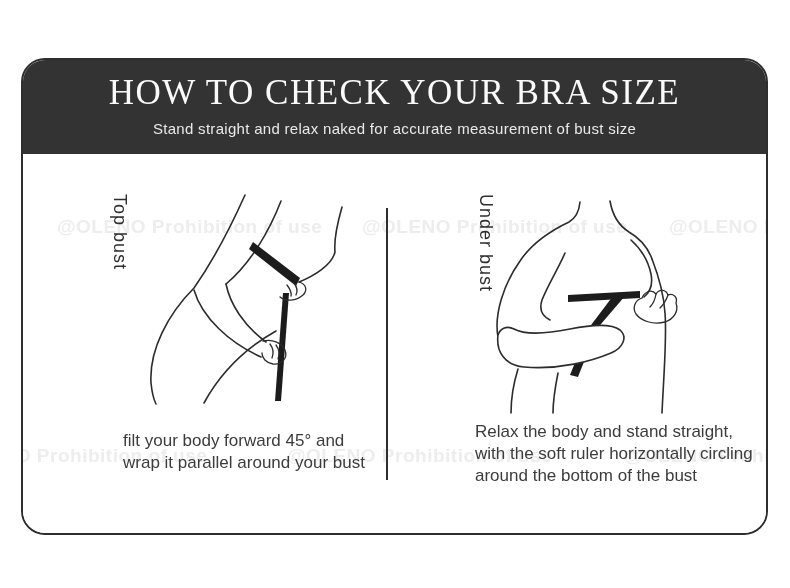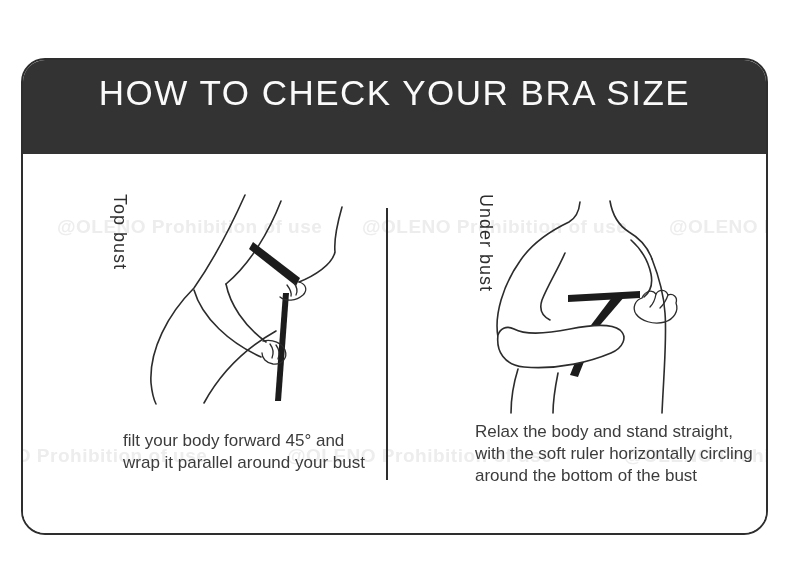--- a/index.html
+++ b/index.html
@@ -7,21 +7,21 @@
     font-family: "Liberation Sans", sans-serif; }
   .card {
     position: absolute; left: 21px; top: 58px; width: 747px; height: 477px;
     border: 2px solid #2e2e2e; border-radius: 24px; background: #ffffff; overflow: hidden;
   }
   .header {
     position: absolute; left: 0; top: 0; width: 100%; height: 94px;
     background: #333333; display: flex; flex-direction: column; align-items: center;
   }
   .title {
-    margin-top: 13px; color: #fafafa; font-family: Liberation Sans, sans-serif;
+    margin-top: 13px; color: #fafafa; font-family: Liberation Serif, serif;
     font-size: 35px; font-weight: 400; letter-spacing: 1.5px; white-space: nowrap;
   }
   .subtitle {
     margin-top: 7px; color: #e9e9e9; font-size: 15px; letter-spacing: 0.3px; white-space: nowrap;
   }
   .content { position: absolute; left: 0; top: 94px; width: 100%; height: 383px; background: #ffffff; }
   .watermark {
     position: absolute; color: #ededed; font-size: 19px; font-weight: 700;
     letter-spacing: 0.5px; white-space: nowrap; user-select: none; z-index: 1;
   }
@@ -52,20 +52,21 @@
   svg .thin { stroke-width: 1.3; }
   svg .skin { fill: #ffffff; }
 </style>
 </head>
 <body>
 
 <div class="card">
 
   <div class="header">
     <div class="title">HOW TO CHECK YOUR BRA SIZE</div>
+    <div class="subtitle">Stand straight and relax naked for accurate measurement of bust size</div>
   </div>
 
   <div class="content">
 
     <span class="watermark wm-r1a">@OLENO Prohibition of use</span>
     <span class="watermark wm-r1b">@OLENO Prohibition of use</span>
     <span class="watermark wm-r1c">@OLENO Prohibition of use</span>
     <span class="watermark wm-r2a">@OLENO Prohibition of use</span>
     <span class="watermark wm-r2b">@OLENO Prohibition of use</span>
     <span class="watermark wm-r2c">@OLENO Prohibition of use</span>

